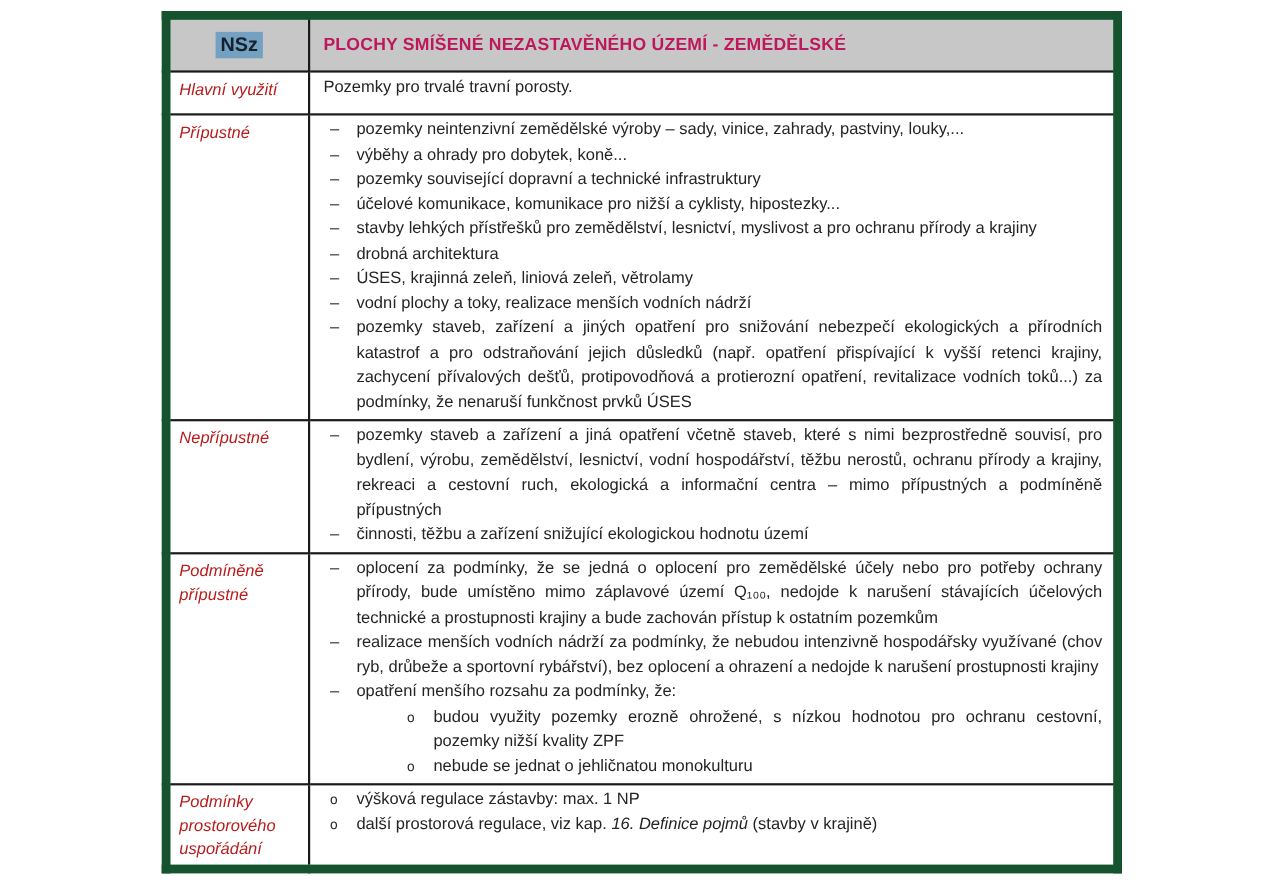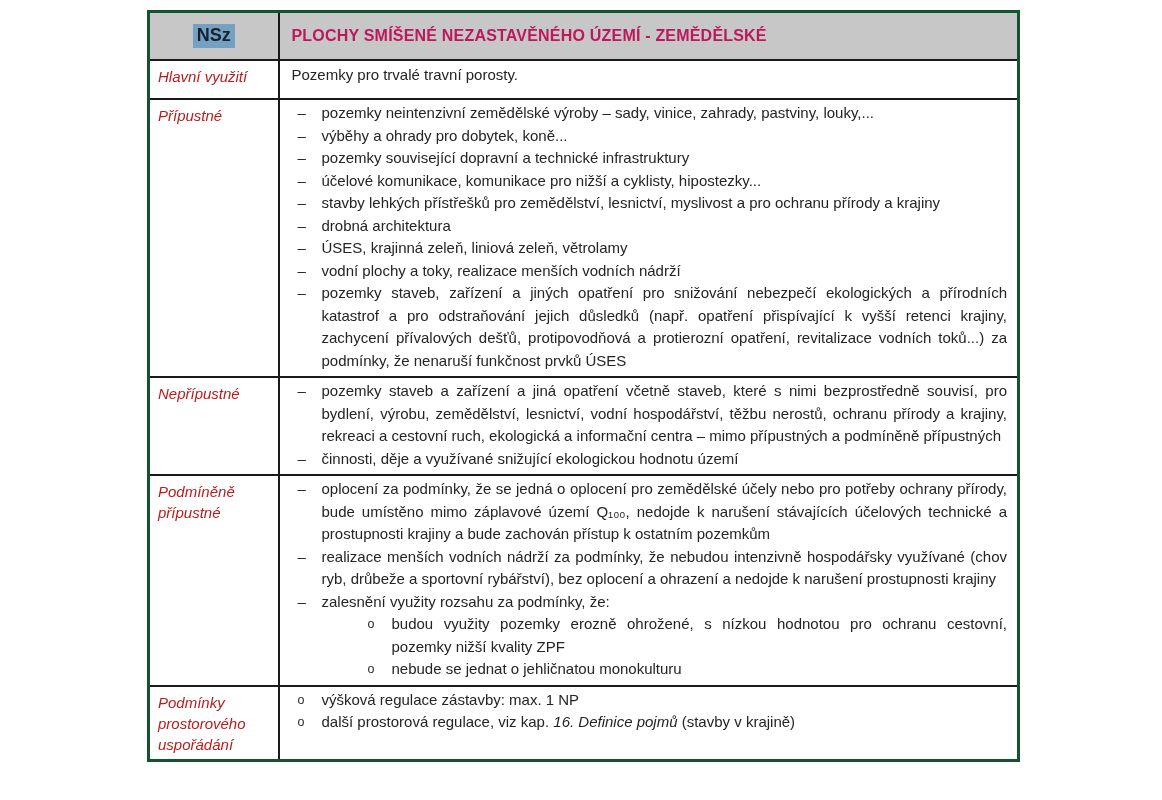--- a/index.html
+++ b/index.html
@@ -8,21 +8,21 @@
     background:#ffffff;
     font-family:"Liberation Sans", sans-serif;
     color:#242424;
     -webkit-font-smoothing:antialiased;
   }
   .page { position:relative; width:1162px; height:800px; }
 
   table.zoning-table {
     position:absolute; left:147px; top:10px; width:873px;
     border-collapse:collapse; table-layout:fixed;
-    border:3px solid #14532d;
+    border:8px solid #14532d;
   }
   td {
     border:2px solid #1a1a1a;
     vertical-align:top;
   }
   col.label-col { width:130px; }
 
   
   tr.header-row td { background:#c7c7c7; height:42px; vertical-align:middle; }
   td.code-cell { text-align:center; }
@@ -137,40 +137,40 @@
     <tr>
       <td class="label-cell">Nepřípustné</td>
       <td class="content-cell">
         <div class="list">
               <div class="li">
                 <span class="bullet dash">–</span>
                 <span class="li-text">pozemky staveb a zařízení a jiná opatření včetně staveb, které s nimi bezprostředně souvisí, pro bydlení, výrobu, zemědělství, lesnictví, vodní hospodářství, těžbu nerostů, ochranu přírody a krajiny, rekreaci a cestovní ruch, ekologická a informační centra – mimo přípustných a podmíněně přípustných</span>
               </div>
               <div class="li">
                 <span class="bullet dash">–</span>
-                <span class="li-text">činnosti, děje a využívané snižující ekologickou hodnotu území</span>
+                <span class="li-text">činnosti, těžbu a zařízení snižující ekologickou hodnotu území</span>
               </div>
             </div>
       </td>
     </tr>
     <tr>
       <td class="label-cell">Podmíněně přípustné</td>
       <td class="content-cell">
         <div class="list">
               <div class="li">
                 <span class="bullet dash">–</span>
                 <span class="li-text">oplocení za podmínky, že se jedná o oplocení pro zemědělské účely nebo pro potřeby ochrany přírody, bude umístěno mimo záplavové území Q₁₀₀, nedojde k narušení stávajících účelových technické a prostupnosti krajiny a bude zachován přístup k ostatním pozemkům</span>
               </div>
               <div class="li">
                 <span class="bullet dash">–</span>
                 <span class="li-text">realizace menších vodních nádrží za podmínky, že nebudou intenzivně hospodářsky využívané (chov ryb, drůbeže a sportovní rybářství), bez oplocení a ohrazení a nedojde k narušení prostupnosti krajiny</span>
               </div>
               <div class="li">
                 <span class="bullet dash">–</span>
-                <span class="li-text">zalesnění využity rozsahu za podmínky, že:</span>
+                <span class="li-text">opatření menšího rozsahu za podmínky, že:</span>
               </div>
               <div class="sublist">
                 <div class="li">
                   <span class="bullet circle">o</span>
                   <span class="li-text">budou využity pozemky erozně ohrožené, s nízkou hodnotou pro ochranu cestovní, pozemky nižší kvality ZPF</span>
                 </div>
                 <div class="li">
                   <span class="bullet circle">o</span>
                   <span class="li-text">nebude se jednat o jehličnatou monokulturu</span>
                 </div>

